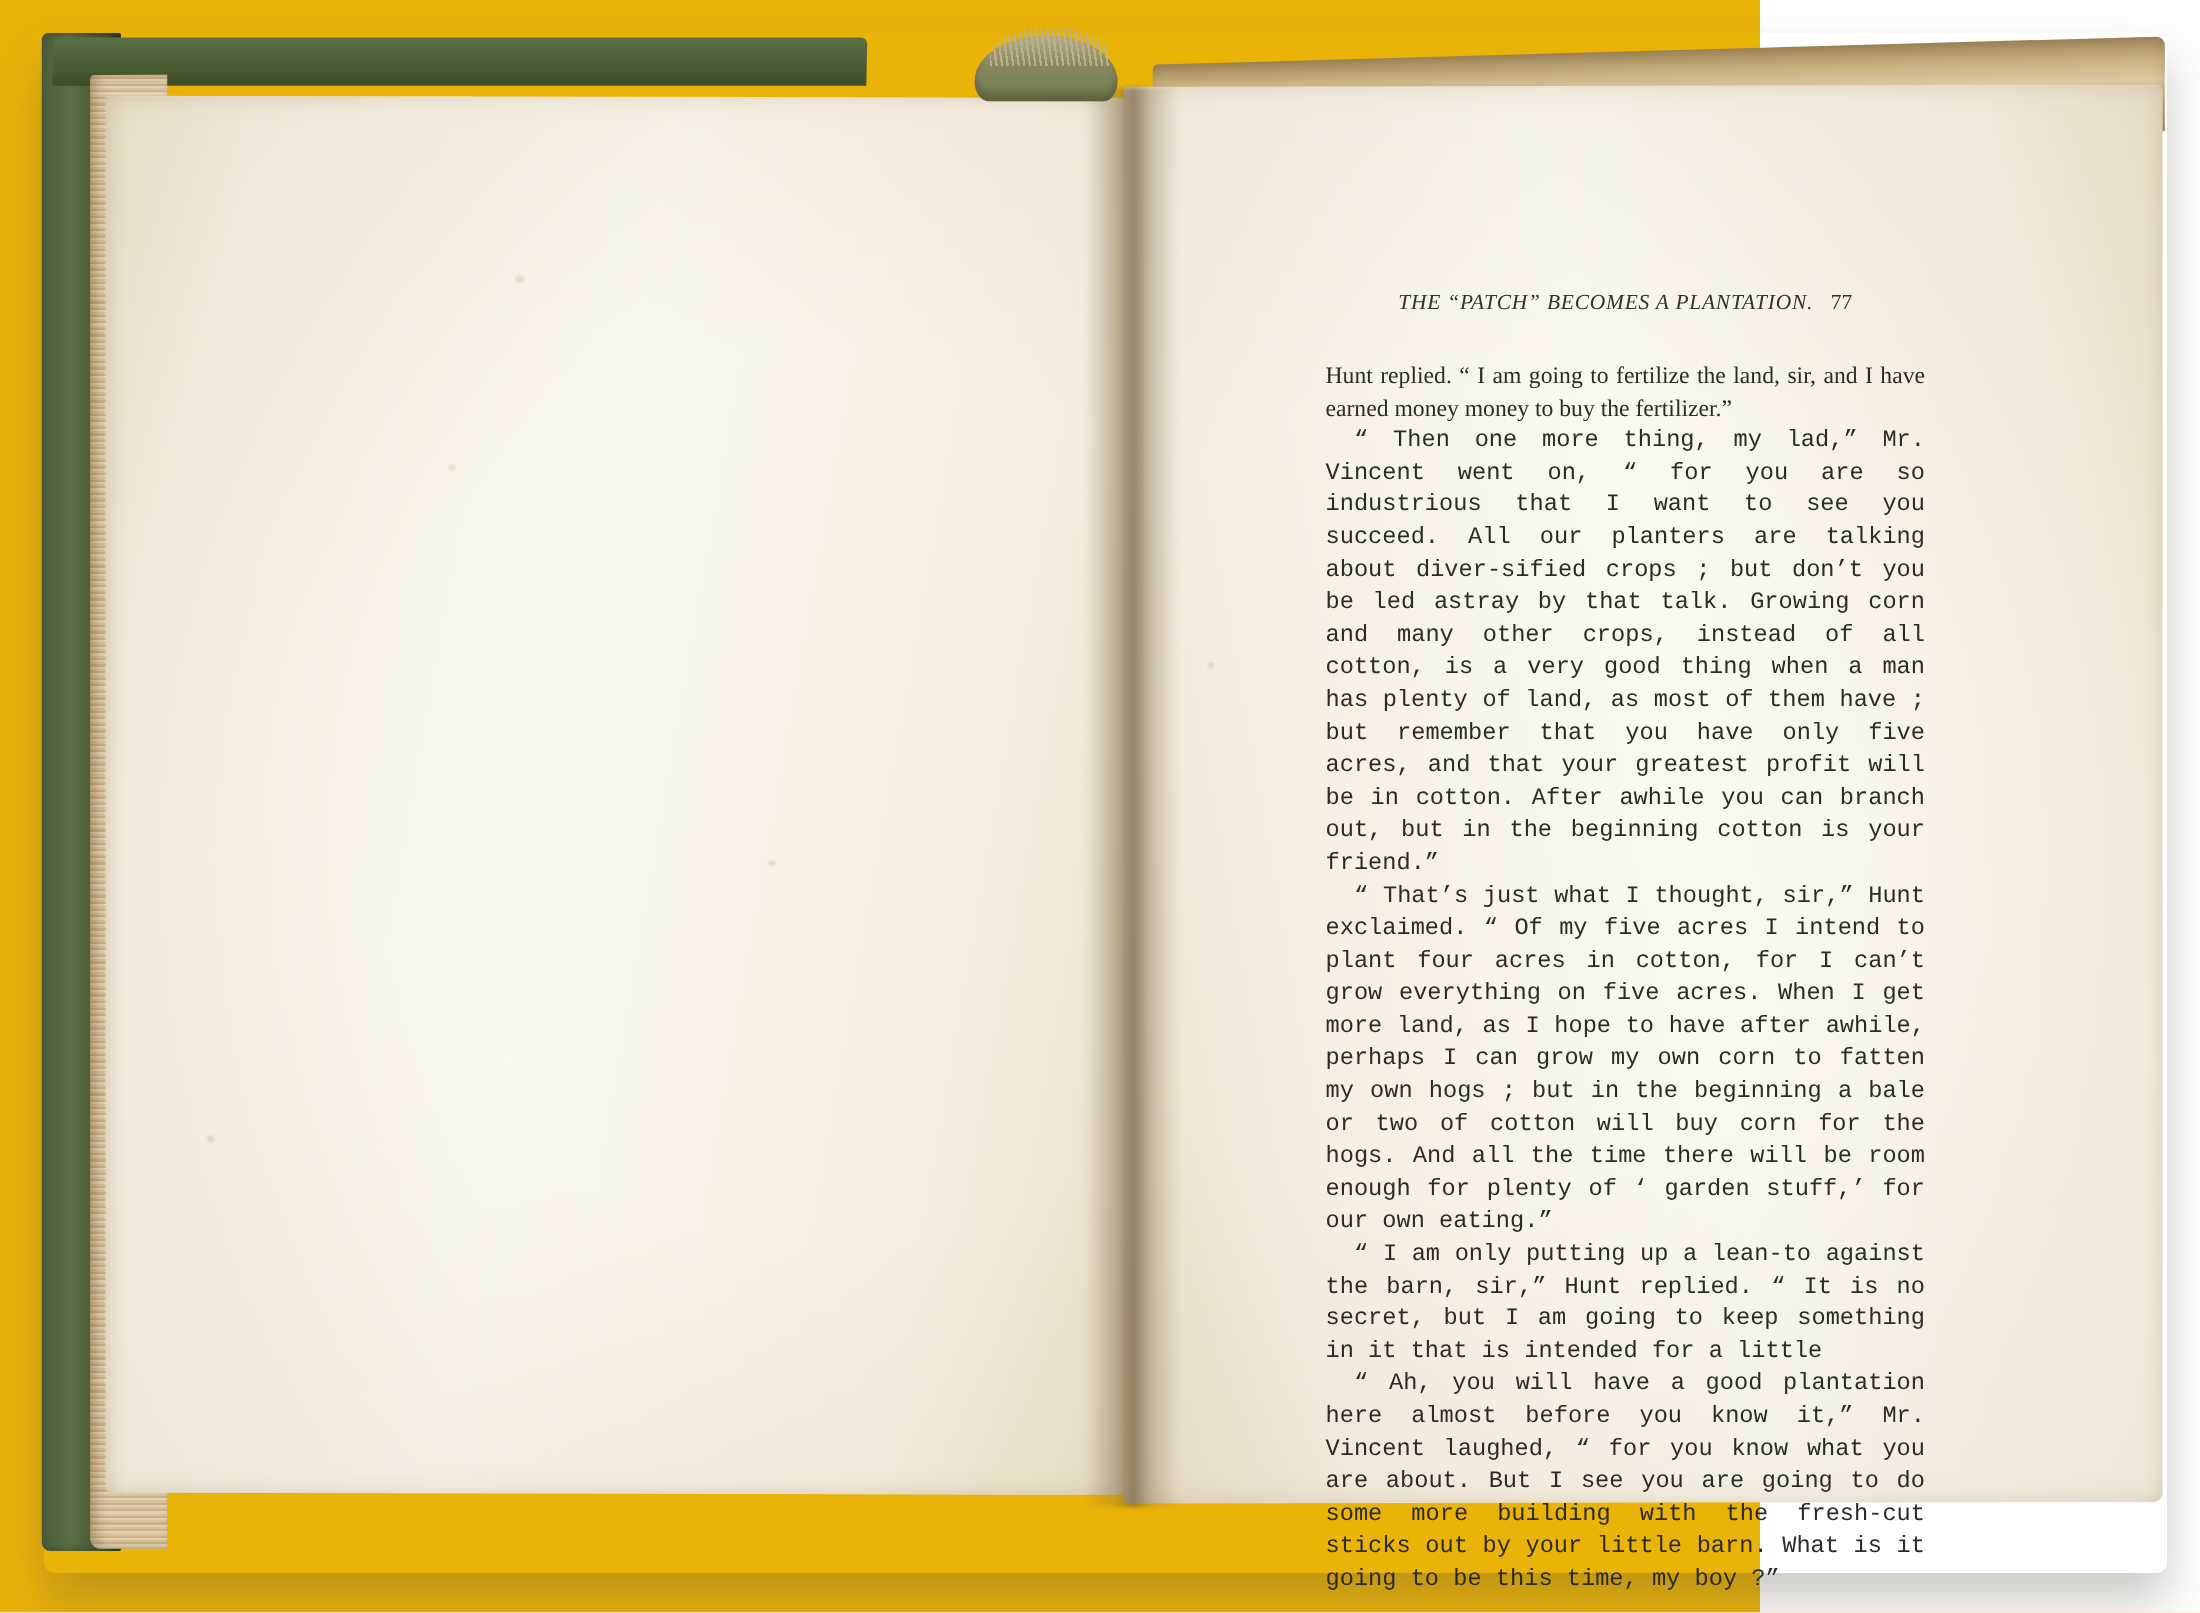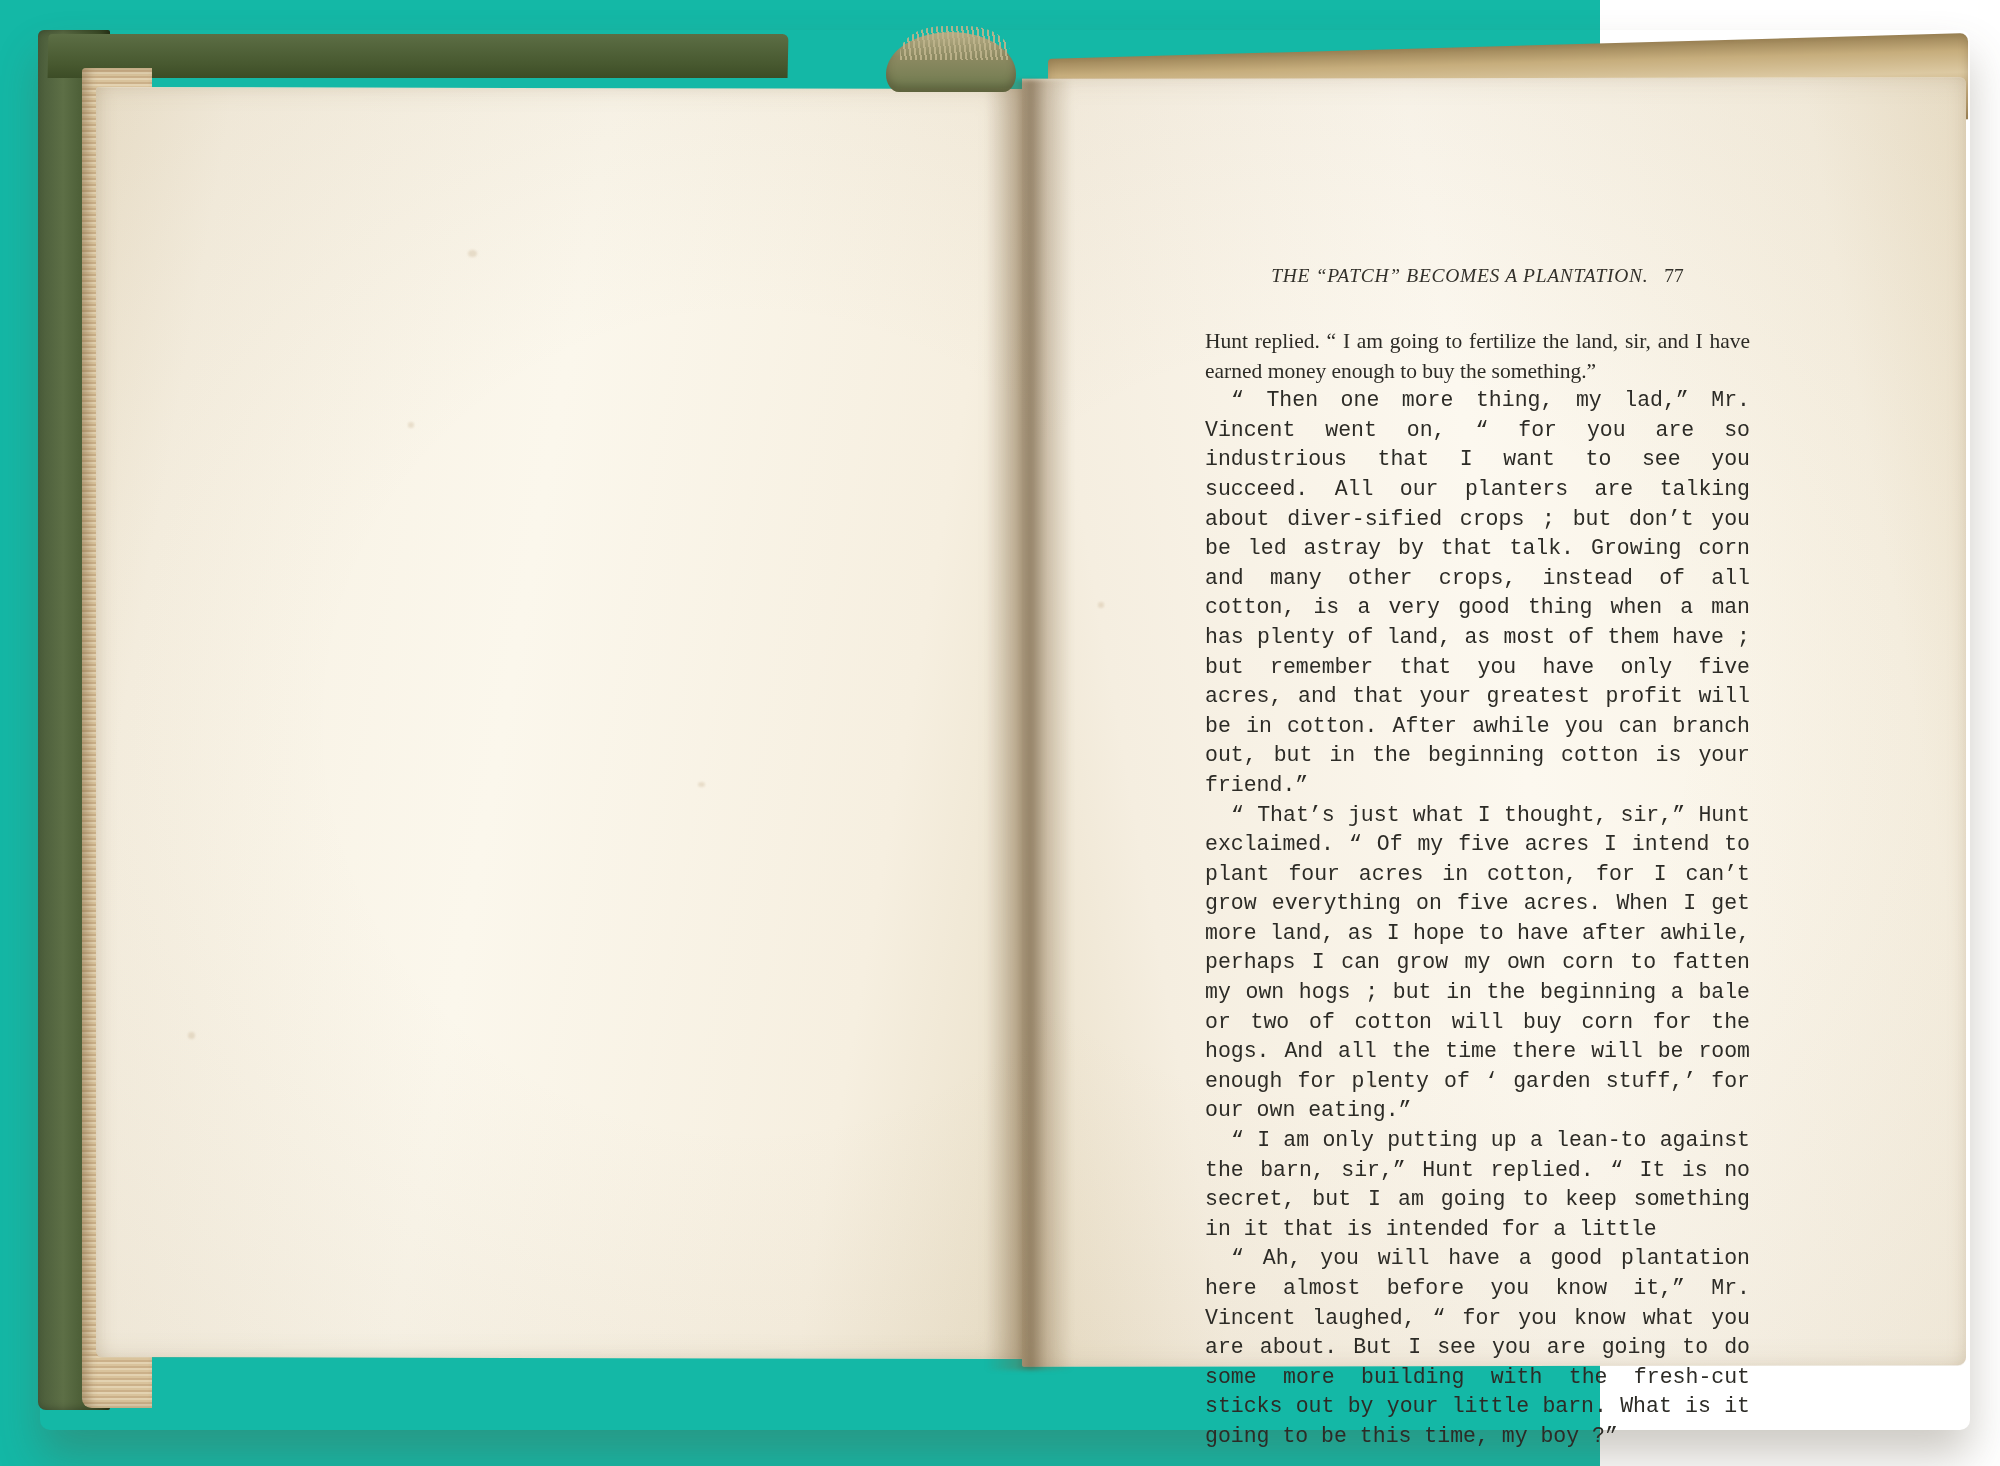--- a/index.html
+++ b/index.html
@@ -11,21 +11,21 @@
     width: 2000px;
     height: 1466px;
     overflow: hidden;
     font-family: "Liberation Serif", serif;
   }
 
   #scene {
     position: relative;
     width: 1600px;
     height: 1466px;
-    background: #14b8a6;
+    background: #eab308;
   }
 
   
   .book-shadow {
     position: absolute;
     left: 40px;
     top: 30px;
     width: 1930px;
     height: 1400px;
     border-radius: 10px;
@@ -269,21 +269,21 @@
     <div class="spot" style="left:150px; top:1010px; width:7px; height:7px;"></div>
   </div>
 
   <div class="text-block">
 
     <div class="running-head">
       <span>THE “PATCH” BECOMES A PLANTATION.</span><span class="folio">77</span>
     </div>
 
     <div class="body">
-      <p>Hunt replied.   “ I am going to fertilize the land, sir, and I have earned money enough to buy the something.”</p>
+      <p>Hunt replied.   “ I am going to fertilize the land, sir, and I have earned money money to buy the fertilizer.”</p>
       <p class="indent">“ Then one more thing, my lad,” Mr. Vincent went on, “ for you are so industrious that I want to see you succeed.   All our planters are talking about diver-sified crops ; but don’t you be led astray by that talk. Growing corn and many other crops, instead of all cotton, is a very good thing when a man has plenty of land, as most of them have ; but remember that you have only five acres, and that your greatest profit will be in cotton.   After awhile you can branch out, but in the beginning cotton is your friend.”</p>
       <p class="indent">“ That’s just what I thought, sir,” Hunt exclaimed. “ Of my five acres I intend to plant four acres in cotton, for I can’t grow everything on five acres. When I get more land, as I hope to have after awhile, perhaps I can grow my own corn to fatten my own hogs ; but in the beginning a bale or two of cotton will buy corn for the hogs.   And all the time there will be room enough for plenty of ‘ garden stuff,’ for our own eating.”</p>
       <p class="indent">“ I am only putting up a lean-to against the barn, sir,” Hunt replied.  “ It is no secret, but I am going to keep something in it that is intended for a little</p>
       <p class="indent">“ Ah, you will have a good plantation here almost before you know it,” Mr. Vincent laughed, “ for you know what you are about.   But I see you are going to do some more building with the fresh-cut sticks out by your little barn.   What is it going to be this time, my boy ?”</p>
     </div>
   </div>
 
 </div>
 
 </body></html>

